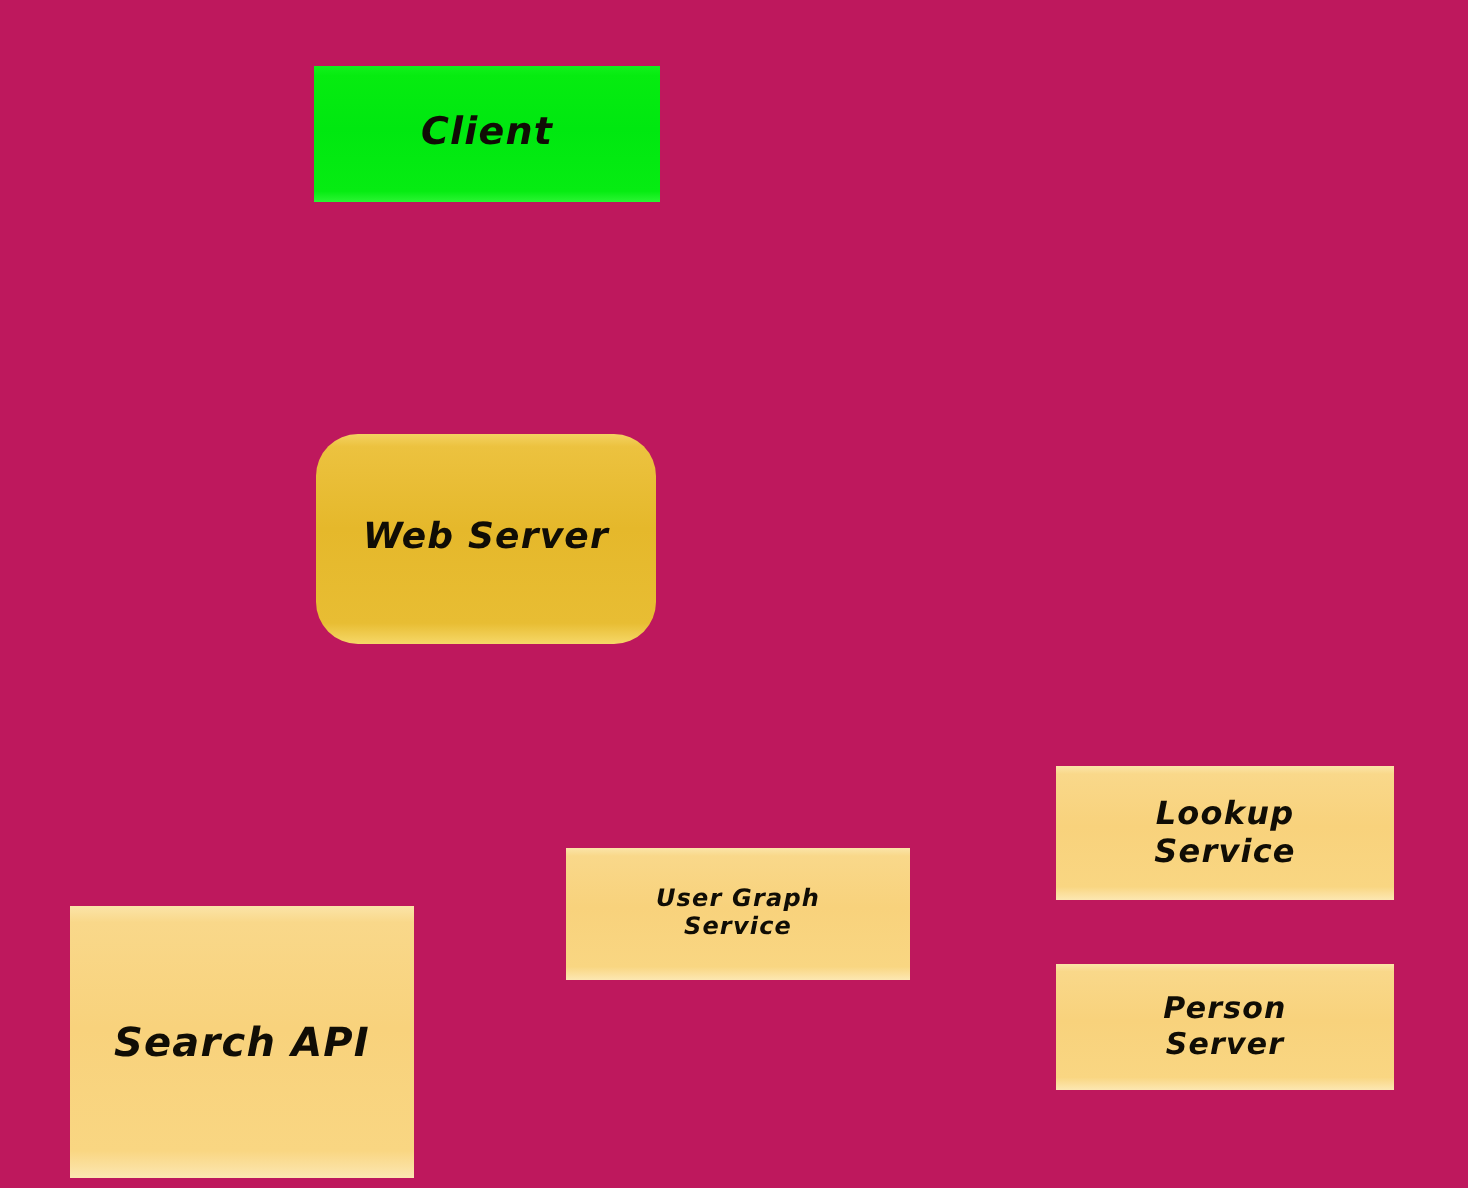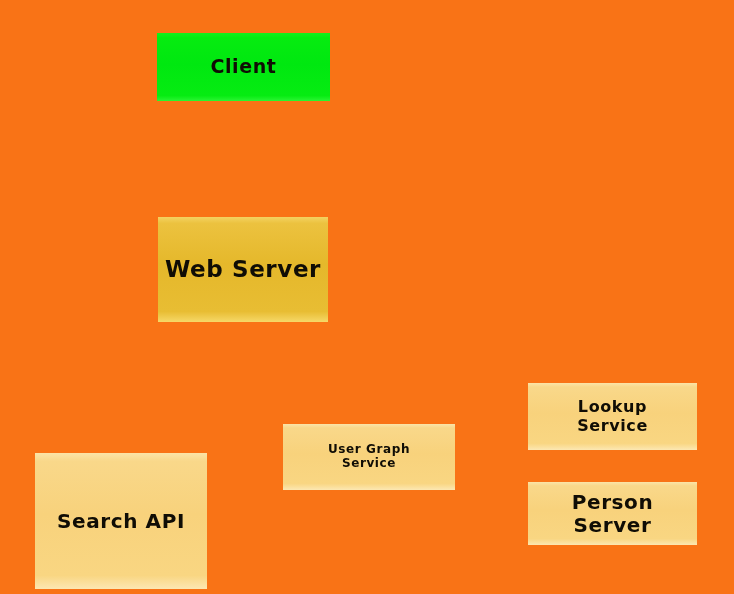--- a/index.html
+++ b/index.html
@@ -6,23 +6,24 @@
   html, body {
     margin: 0;
     padding: 0;
     background: #000000;
   }
 
   #canvas {
     position: relative;
     width: 734px;
     height: 594px;
-    background: #f97316;
+    background: #be185d;
     overflow: hidden;
     font-family: "DejaVu Sans", sans-serif;
+    font-style: italic;
   }
 
   .node {
     position: absolute;
     display: flex;
     align-items: center;
     justify-content: center;
     text-align: center;
     box-sizing: border-box;
     color: #100d05;
@@ -82,31 +83,31 @@
   }
 </style>
 </head>
 <body>
 
 <div id="canvas">
 
 <div class="node theme-green" style="left: 157px; top: 33px; width: 173px; height: 68px; font-size: 19px; color: rgb(16, 13, 5);">
       <span class="node-label">Client</span>
     </div>
-    <div class="node theme-gold" style="left: 158px; top: 217px; width: 170px; height: 105px; font-size: 23px; color: rgb(16, 13, 5);">
+    <div class="node theme-gold" style="left: 158px; top: 217px; width: 170px; height: 105px; font-size: 18px; color: rgb(16, 13, 5); border-radius: 21px;">
       <span class="node-label">Web Server</span>
     </div>
     <div class="node theme-peach" style="left: 528px; top: 370px; width: 169px; height: 67px; font-size: 16px; color: rgb(16, 13, 5); margin-top: 13px;">
       <span class="node-label">Lookup
 Service</span>
     </div>
     <div class="node theme-peach" style="left: 283px; top: 424px; width: 172px; height: 66px; font-size: 12px; color: rgb(16, 13, 5);">
       <span class="node-label">User Graph
 Service</span>
     </div>
     <div class="node theme-peach" style="left: 35px; top: 453px; width: 172px; height: 136px; font-size: 20px; color: rgb(16, 13, 5);">
       <span class="node-label">Search API</span>
     </div>
-    <div class="node theme-peach" style="left: 528px; top: 482px; width: 169px; height: 63px; font-size: 20px; color: rgb(16, 13, 5);">
+    <div class="node theme-peach" style="left: 528px; top: 482px; width: 169px; height: 63px; font-size: 15px; color: rgb(16, 13, 5);">
       <span class="node-label">Person
 Server</span>
     </div>
   </div>
 
 </body></html>

